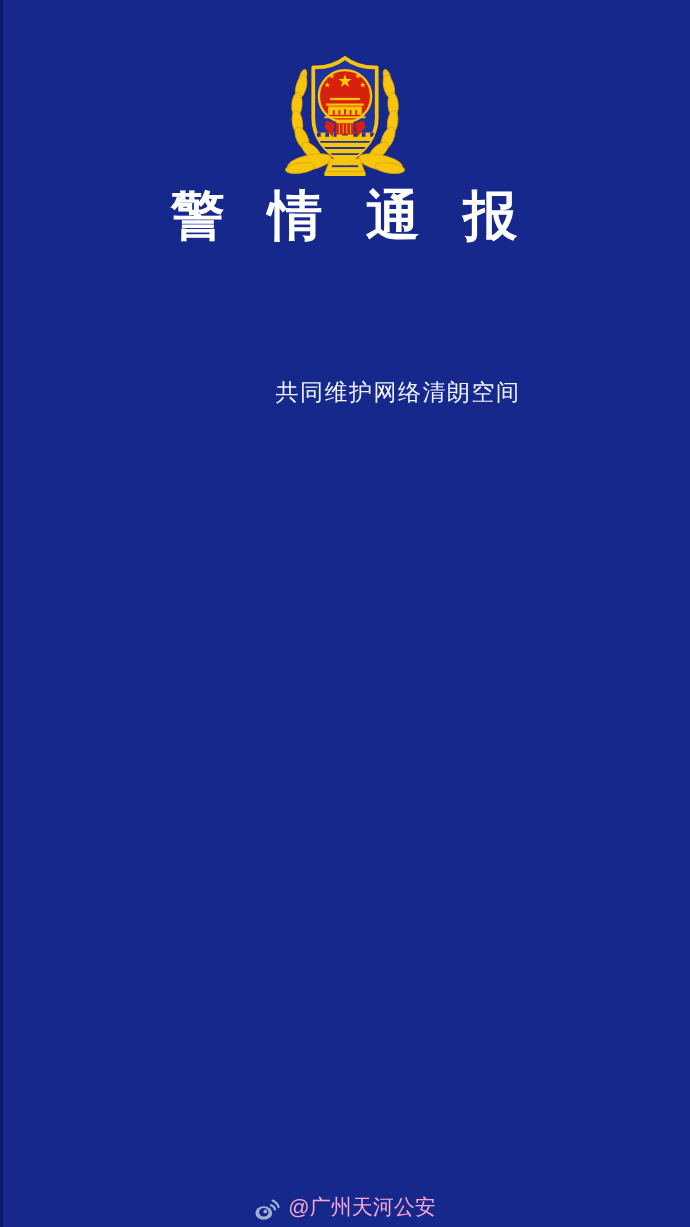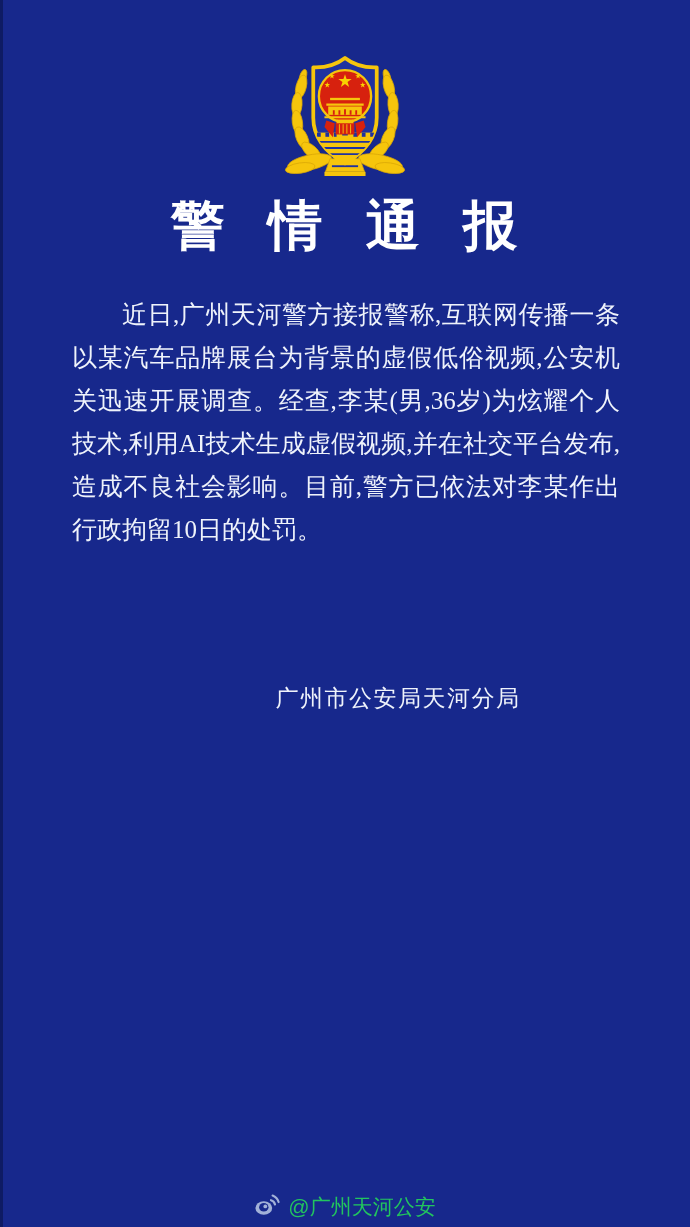--- a/index.html
+++ b/index.html
@@ -12,21 +12,21 @@
   }
   .edge{
     position:absolute;left:0;top:0;bottom:0;width:3px;
     background:rgba(5,10,50,0.45);
   }
   .emblem{
     margin:43px auto 0 auto;
     width:150px;height:140px;
   }
   .title{
-    margin:14px 0 0 0;
+    margin:4px 0 0 0;
     text-align:center;
     color:#ffffff;
     font-size:54px;
     line-height:58px;
     font-weight:bold;
     letter-spacing:2px;
     word-spacing:26px;
   }
   .body{
     margin:38px 70px 0 72px;
@@ -40,22 +40,22 @@
   .signature{
     margin:125px 0 0 106px;
     text-align:center;
     color:#eff3fb;
     line-height:46px;
   }
   .signature .issuer{font-size:23px;letter-spacing:1.5px;}
   .signature .date{font-size:23.5px;}
   .footer{
     position:absolute;left:0;right:0;bottom:6px;
-    display:flex;justify-content:center;align-items:flex-start;gap:7px;
-    color:#22c55e;
+    display:flex;justify-content:center;align-items:flex-end;gap:7px;
+    color:#f9a8d4;
     font-size:21px;
     font-family:"Liberation Sans","DejaVu Sans",sans-serif;
   }
   .wicon{display:inline-flex;align-items:center;}
 </style>
 </head>
 <body>
 
 <div class="page">
   <div class="edge"></div>
@@ -123,25 +123,24 @@
         <rect x="70" y="85" width="20" height="13"></rect>
       </g>
       <rect x="71" y="82" width="18" height="4" fill="#f6c50c"></rect>
       <path d="M74,87 v10 M78,87 v10 M82,87 v10 M86,87 v10" stroke="#f6c50c" stroke-width="1"></path>
     </svg>
   </div>
 
   <h1 class="title">警 情 通 报</h1>
 
   <div class="body">
-    <p>近日,广州天河警方接报警称,互联网传播一条以某汽车品牌展台为背景的虚假低俗视频,公安机关迅速开展调查。经查,李某(男,36岁)为炫耀个人技术,利用AI技术生成虚假视频,并在社交平台发布,造成不良社会影响。目前,警方已依法对李某作出行政拘留10日的处罚。</p>
   </div>
 
   <div class="signature">
-    <div class="issuer">广州市公安局天河分局</div>
+    <div class="issuer">共同维护网络清朗空间</div>
   </div>
 
   <div class="footer">
     <span class="wicon">
       <svg width="27" height="23" viewBox="0 0 27 23" aria-hidden="true">
         <g fill="none" stroke="#a2b1d8" stroke-width="2.2" stroke-linecap="round">
           <path d="M17,7.2 a5.6,5.6 0 0 1 4,4.2"></path>
           <path d="M18.6,2.6 a10.4,10.4 0 0 1 6,6.4"></path>
         </g>
         <ellipse cx="9.8" cy="15" rx="8.4" ry="6.8" fill="#a2b1d8"></ellipse>

